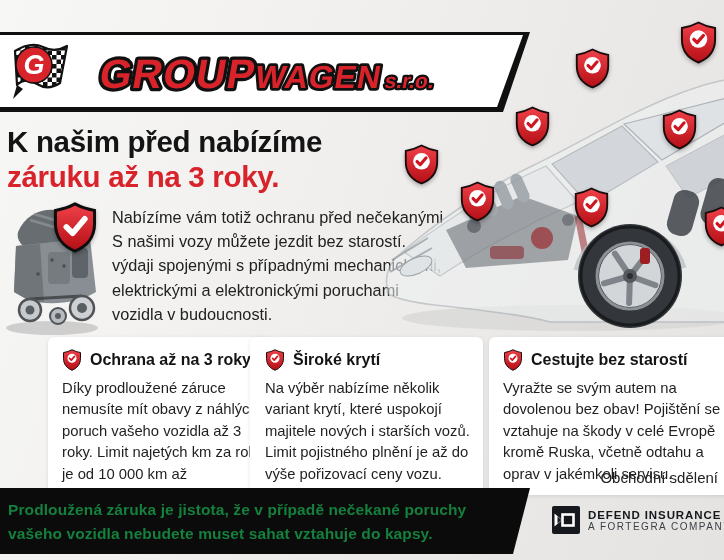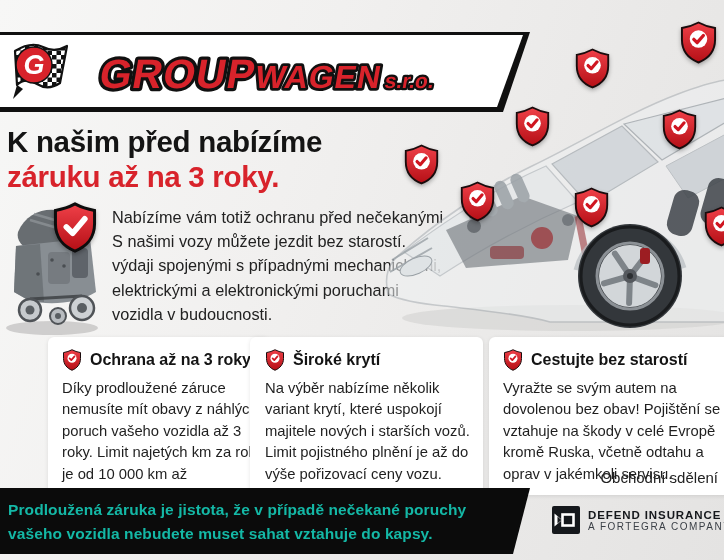--- a/index.html
+++ b/index.html
@@ -37,21 +37,21 @@
   .card-title{display:flex;align-items:center;gap:8px;font-weight:bold;font-size:16px;
               color:#141414;white-space:nowrap;margin-bottom:7px;}
   .card-title svg{width:20px;height:22px;flex:0 0 auto;}
   .card-body{font-size:14.8px;line-height:21.4px;color:#1f1f1f;}
 
   .legal{position:absolute;right:6px;top:469px;font-size:15px;color:#222;}
 
   
   .footer-bar{position:absolute;left:0;top:488px;width:530px;height:66px;background:#0b0b0b;
               clip-path:polygon(0 0,100% 0,calc(100% - 17px) 100%,0 100%);}
-  .footer-text{padding:10px 0 0 8px;color:#14b8a6;font-weight:bold;font-size:15.5px;
+  .footer-text{padding:10px 0 0 8px;color:#15803d;font-weight:bold;font-size:15.5px;
                line-height:24px;letter-spacing:0.1px;}
   .insurer{position:absolute;left:552px;top:506px;display:flex;align-items:center;gap:8px;}
   .insurer-mark{width:28px;height:28px;flex:0 0 auto;}
   .insurer-name{font-weight:bold;font-size:11.5px;letter-spacing:0.9px;color:#15181c;white-space:nowrap;}
   .insurer-tagline{font-size:10px;letter-spacing:1.5px;color:#3a3f46;white-space:nowrap;margin-top:0;}
 </style>
 </head>
 <body>
 
 <div id="stage">

